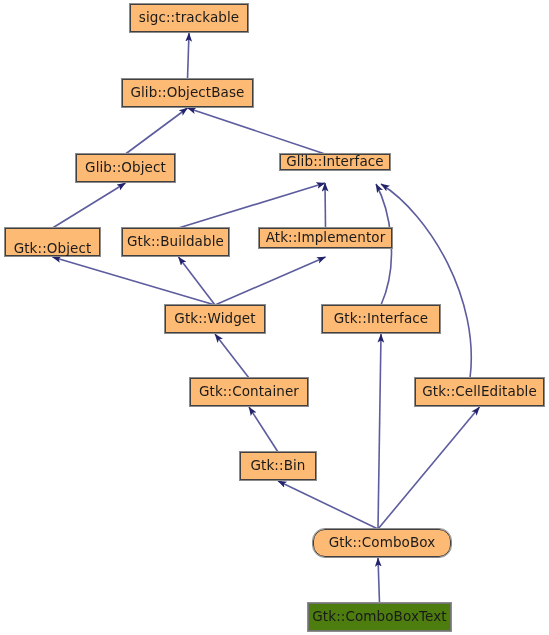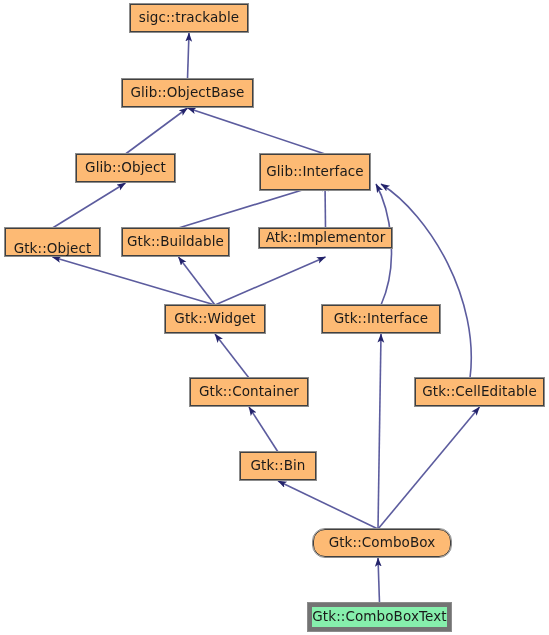--- a/index.html
+++ b/index.html
@@ -38,22 +38,22 @@
     outline: 1px solid #8c8c8c;
     outline-offset: 0px;
     color: #1a1a1a;
     font-size: 13.5px;
     letter-spacing: 0.1px;
     line-height: 1;
     white-space: nowrap;
     z-index: 2;
   }
   .node.highlight {
-    background: #86efac;
-    border: 4px solid #737373;
+    background: #4d7c0f;
+    border: 1px solid #737373;
   }
   .node-label {
     display: block;
     padding: 0 2px;
     transform: translateY(-0.5px);
   }
 </style>
 </head>
 <body>
 
@@ -89,21 +89,21 @@
   <div id="nodes">
       <div class="node" style="left: 130px; top: 4px; width: 118px; height: 28px;">
         <span class="node-label">sigc::trackable</span>
       </div>
       <div class="node" style="left: 122px; top: 79px; width: 131px; height: 28px;">
         <span class="node-label">Glib::ObjectBase</span>
       </div>
       <div class="node" style="left: 76px; top: 154px; width: 99px; height: 28px;">
         <span class="node-label">Glib::Object</span>
       </div>
-      <div class="node" style="left: 260px; top: 154px; width: 110px; height: 36px;">
+      <div class="node" style="left: 280px; top: 154px; width: 110px; height: 16px;">
         <span class="node-label">Glib::Interface</span>
       </div>
       <div class="node" style="left: 5px; top: 228px; width: 95px; height: 28px; align-items: flex-end;">
         <span class="node-label">Gtk::Object</span>
       </div>
       <div class="node" style="left: 122px; top: 228px; width: 107px; height: 28px; align-items: center;">
         <span class="node-label">Gtk::Buildable</span>
       </div>
       <div class="node" style="left: 259px; top: 228px; width: 133px; height: 20px;">
         <span class="node-label">Atk::Implementor</span>

